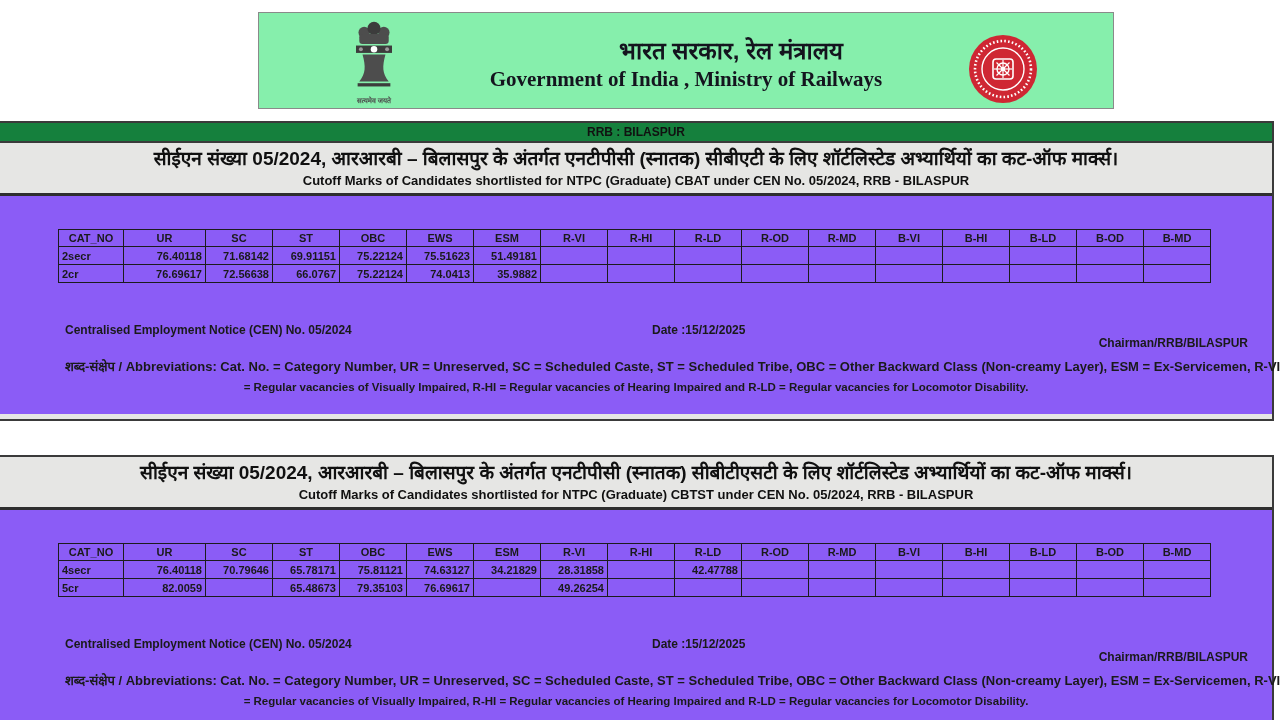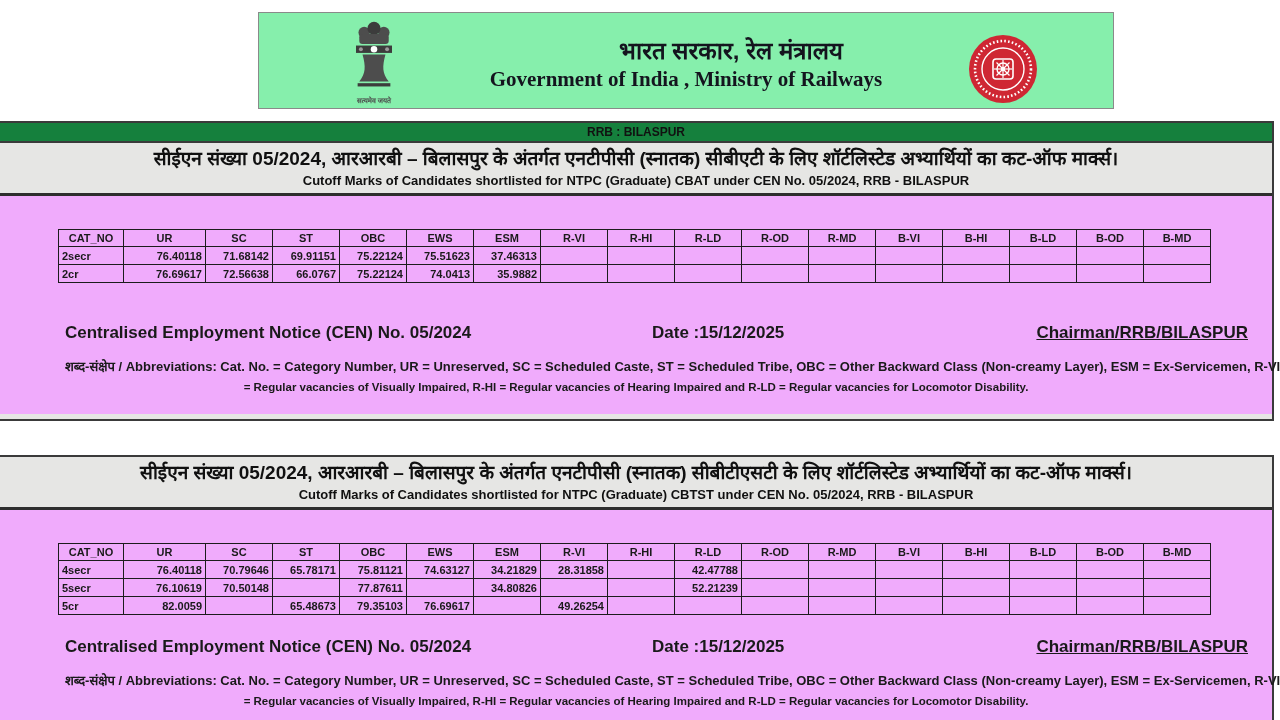--- a/index.html
+++ b/index.html
@@ -17,45 +17,45 @@
   .head-eng { position:absolute; left:0; right:0; top:54px; text-align:center;
               font-family:"Liberation Serif", serif; font-weight:bold; font-size:21px; color:#14141e; }
   .rail-logo { position:absolute; right:74px; top:20px; width:72px; height:72px; }
 
   
   .rrb-strip { position:absolute; left:0; top:121px; width:1274px; height:22px;
                background:#15803d; border-top:2px solid #3a3a3a; border-bottom:2px solid #3a3a3a;
                border-right:2px solid #3a3a3a;
                text-align:center; font-weight:bold; font-size:12px; line-height:18px; color:#111; }
 
-  .section { position:absolute; left:0; width:1274px; background:#f0abfc;
+  .section { position:absolute; left:0; width:1274px; background:#8b5cf6;
              border-right:2px solid #3a3a3a; }
   .sec1 { top:143px; height:278px; border-bottom:2px solid #3a3a3a; }
   .sec2 { top:455px; height:265px; border-top:2px solid #3a3a3a; }
   .title-bar { position:absolute; left:0; right:0; top:0; height:53px; background:#e6e6e4;
                border-bottom:3px solid #2e2e2e; text-align:center; }
   .title-hindi { margin-top:3px; font-weight:bold; font-size:19px; line-height:26px; color:#101010; }
   .title-eng { font-weight:bold; font-size:13px; line-height:18px; color:#101010; }
   .bottom-band { position:absolute; left:0; right:0; bottom:0; height:5px; background:#e6e6e4; }
 
   
   .sec-table { position:absolute; left:58px; top:86px; border-collapse:collapse; table-layout:fixed; }
   .sec-table th, .sec-table td { border:1.5px solid #1c1c1c; height:17px; padding:0 3px;
                                  font-weight:bold; font-size:11px; overflow:hidden; white-space:nowrap; }
   .sec-table td { height:18px; }
   .sec-table th { text-align:center; }
   .sec-table td.cat { text-align:left; }
   .sec-table td.num { text-align:right; }
 
   
   .cen-line { position:absolute; left:65px; right:24px; top:180px; height:16px;
-              font-weight:bold; font-size:17px; }
+              font-weight:bold; font-size:12px; }
   .cen-left { position:absolute; left:0; top:0; }
   .cen-date { position:absolute; left:587px; top:0; }
-  .cen-sign { position:absolute; right:0; top:0;text-decoration:underline; }
+  .cen-sign { position:absolute; right:0; top:13px; }
   .abbrev1 { position:absolute; left:65px; top:214px; width:1140px; white-space:nowrap;
              font-weight:bold; font-size:13px; }
   .abbrev2 { position:absolute; left:0; right:0; top:238px; text-align:center;
              font-weight:bold; font-size:11.5px; }
 </style>
 </head>
 <body>
 
 <div class="page">
 
@@ -141,21 +141,21 @@
           </tr>
         </thead>
         <tbody>
           <tr>
             <td class="cat">2secr</td>
             <td class="num">76.40118</td>
             <td class="num">71.68142</td>
             <td class="num">69.91151</td>
             <td class="num">75.22124</td>
             <td class="num">75.51623</td>
-            <td class="num">37.46313</td>
+            <td class="num">51.49181</td>
             <td class="num"></td>
             <td class="num"></td>
             <td class="num"></td>
             <td class="num"></td>
             <td class="num"></td>
             <td class="num"></td>
             <td class="num"></td>
             <td class="num"></td>
             <td class="num"></td>
             <td class="num"></td>
@@ -255,39 +255,20 @@
             <td class="num">42.47788</td>
             <td class="num"></td>
             <td class="num"></td>
             <td class="num"></td>
             <td class="num"></td>
             <td class="num"></td>
             <td class="num"></td>
             <td class="num"></td>
           </tr>
           <tr>
-            <td class="cat">5secr</td>
-            <td class="num">76.10619</td>
-            <td class="num">70.50148</td>
-            <td class="num"></td>
-            <td class="num">77.87611</td>
-            <td class="num"></td>
-            <td class="num">34.80826</td>
-            <td class="num"></td>
-            <td class="num"></td>
-            <td class="num">52.21239</td>
-            <td class="num"></td>
-            <td class="num"></td>
-            <td class="num"></td>
-            <td class="num"></td>
-            <td class="num"></td>
-            <td class="num"></td>
-            <td class="num"></td>
-          </tr>
-          <tr>
             <td class="cat">5cr</td>
             <td class="num">82.0059</td>
             <td class="num"></td>
             <td class="num">65.48673</td>
             <td class="num">79.35103</td>
             <td class="num">76.69617</td>
             <td class="num"></td>
             <td class="num">49.26254</td>
             <td class="num"></td>
             <td class="num"></td>

